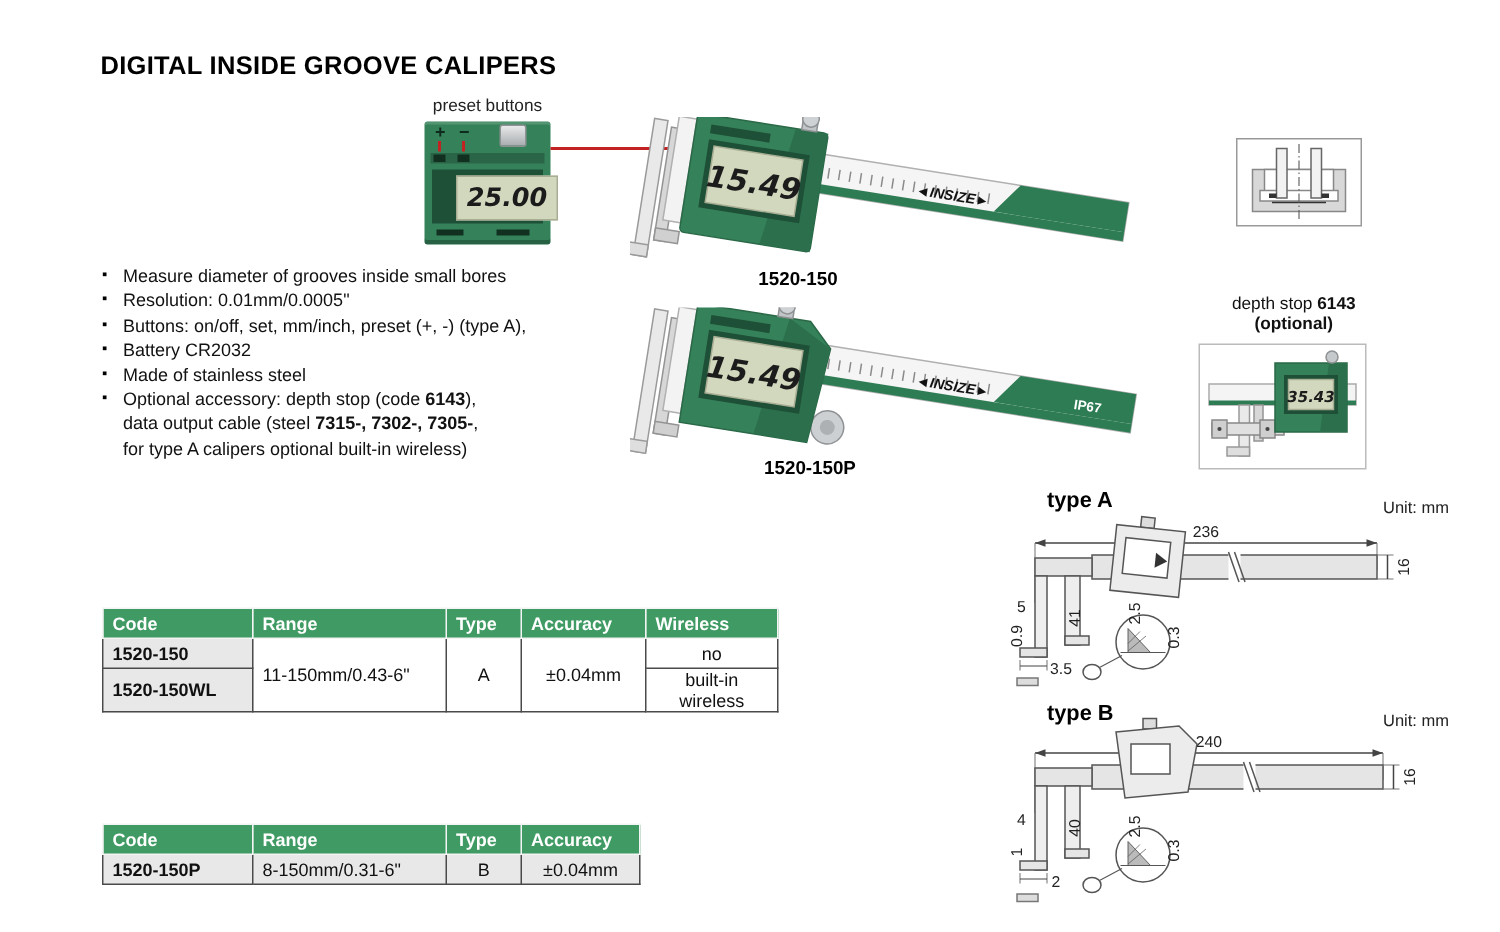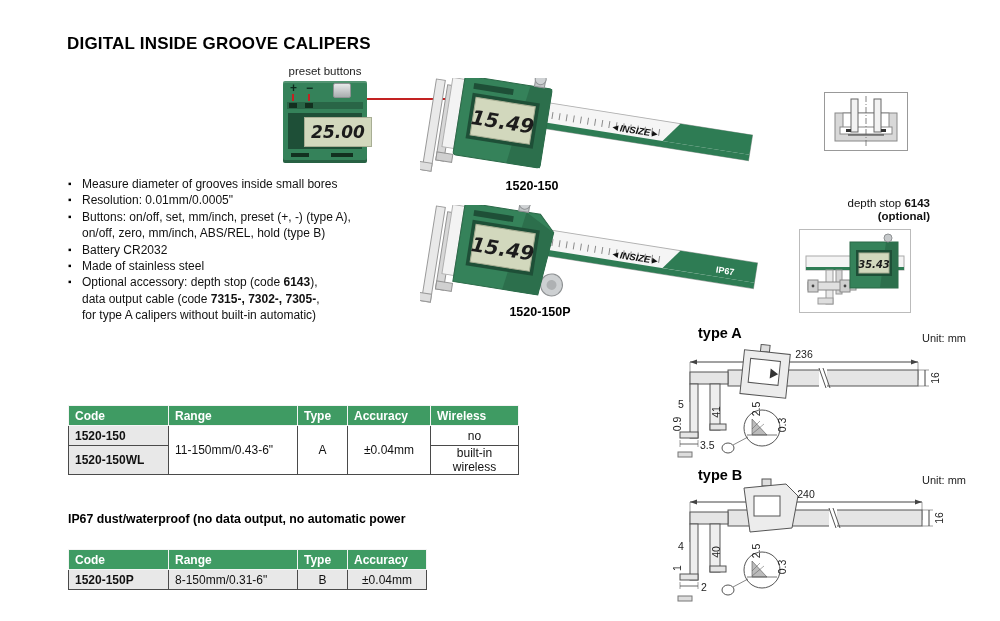--- a/index.html
+++ b/index.html
@@ -26,21 +26,21 @@
               font-family:"DejaVu Sans",sans-serif;font-style:italic;font-weight:bold;font-size:17px;color:#1b1b1b;margin-left:12px;}
   .preset-bar{position:absolute;height:4px;background:#12301f;top:72px;}
 
   .connector{left:367px;top:98px;width:155px;height:2px;background:#c32222;}
 
   
   .prod-label{font-size:12.5px;font-weight:bold;color:#000;text-align:center;width:140px;}
 
   
   .inset-box{background:#fff;border:1px solid #999;}
-  .ds-label{left:795px;top:197px;width:135px;text-align:right;font-size:11.5px;line-height:13px;color:#111;}
+  .ds-label{left:795px;top:197px;width:135px;text-align:center;font-size:11.5px;line-height:13px;color:#111;}
 
   
   .features{left:68px;top:176px;width:370px;font-size:12px;line-height:16.4px;color:#111;}
   .feat-line{position:relative;padding-left:14px;}
   .feat-line.bulleted::before{content:"\25AA";position:absolute;left:0;top:0;font-size:10px;color:#000;}
 
   
   table.spec{position:absolute;border-collapse:collapse;font-size:12px;table-layout:fixed;}
   table.spec th{background:#3f9b63;color:#fff;font-weight:bold;text-align:left;
                 border:1px solid #f4f4f4;height:19px;padding:0 6px;}
@@ -173,26 +173,25 @@
       <rect x="96" y="-8" width="10" height="8" fill="#c2c5c7" stroke="#8f9294"></rect>
       <circle cx="101" cy="-8" r="5.5" fill="#cfd2d4" stroke="#8f9294"></circle>
     </g>
   </svg>
   <div class="abs prod-label" style="left:470px;top:305px;">1520-150P</div>
 
   <div class="abs features" id="features">
       <div class="feat-line bulleted"><span>Measure diameter of grooves inside small bores</span></div>
       <div class="feat-line bulleted"><span>Resolution: 0.01mm/0.0005"</span></div>
       <div class="feat-line bulleted"><span>Buttons: on/off, set, mm/inch, preset (+, -) (type A),</span></div>
-      <div class="feat-line"><span>on/off, zero, mm/inch, ABS/REL, hold (type B)</span></div>
       <div class="feat-line bulleted"><span>Battery CR2032</span></div>
       <div class="feat-line bulleted"><span>Made of stainless steel</span></div>
       <div class="feat-line bulleted"><span>Optional accessory: depth stop (code </span><span style="font-weight: bold;">6143</span><span>),</span></div>
-      <div class="feat-line"><span>data output cable (code </span><span style="font-weight: bold;">7315-, 7302-, 7305-</span><span>,</span></div>
-      <div class="feat-line"><span>for type A calipers without built-in automatic)</span></div>
+      <div class="feat-line"><span>data output cable (steel </span><span style="font-weight: bold;">7315-, 7302-, 7305-</span><span>,</span></div>
+      <div class="feat-line"><span>for type A calipers optional built-in wireless)</span></div>
     </div>
 
   <table class="spec" id="table-a">
     <colgroup>
         <col style="width:100px">
         <col style="width:129px">
         <col style="width:50px">
         <col style="width:83px">
         <col style="width:88px">
       </colgroup>
@@ -212,21 +211,20 @@
       <td class="ctr">no</td>
     </tr>
     <tr>
       <td class="code">1520-150WL</td>
       <td class="ctr">built-in wireless</td>
     </tr>
   </tbody>
     </table>
 
   <div class="abs ip67-note">
-    <div>IP67 dust/waterproof (no data output, no automatic power</div>
   </div>
 
   <table class="spec" id="table-b">
     <colgroup>
         <col style="width:100px">
         <col style="width:129px">
         <col style="width:50px">
         <col style="width:79px">
       </colgroup>
     <tbody>

